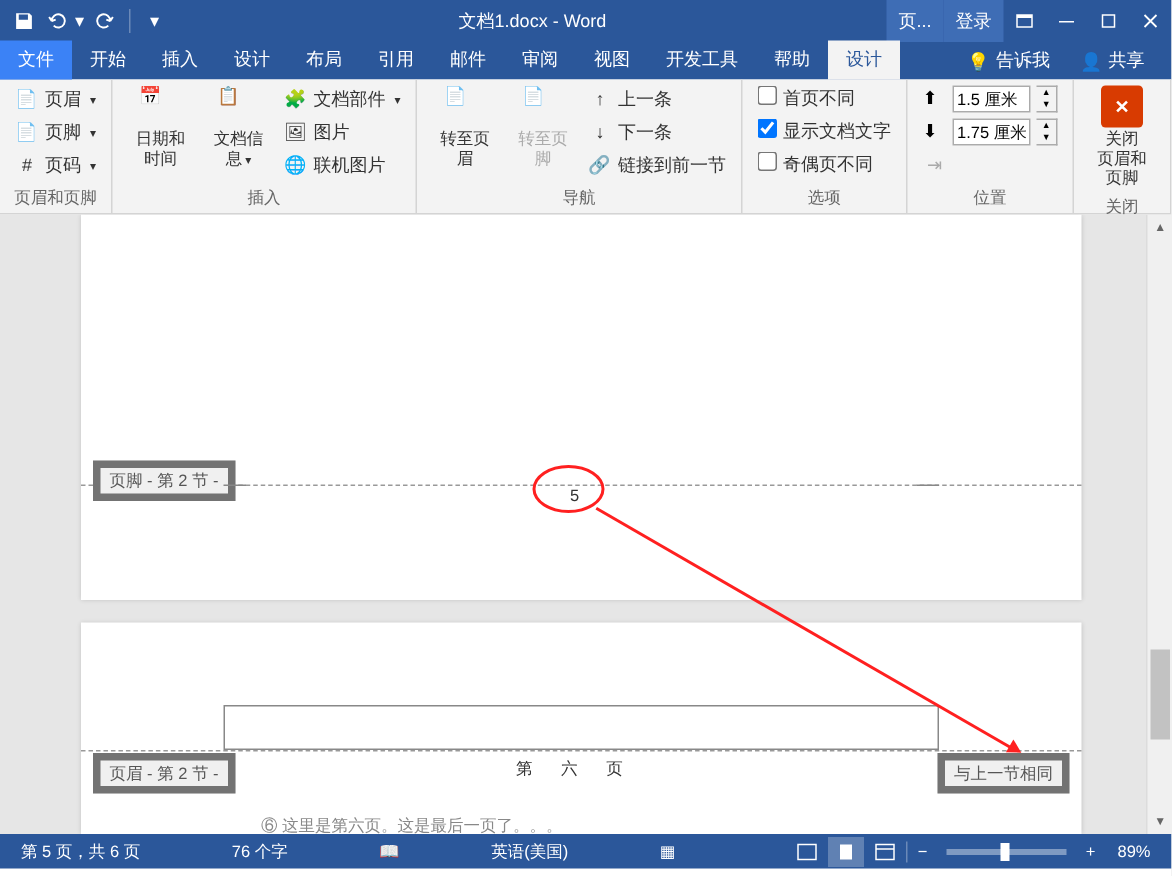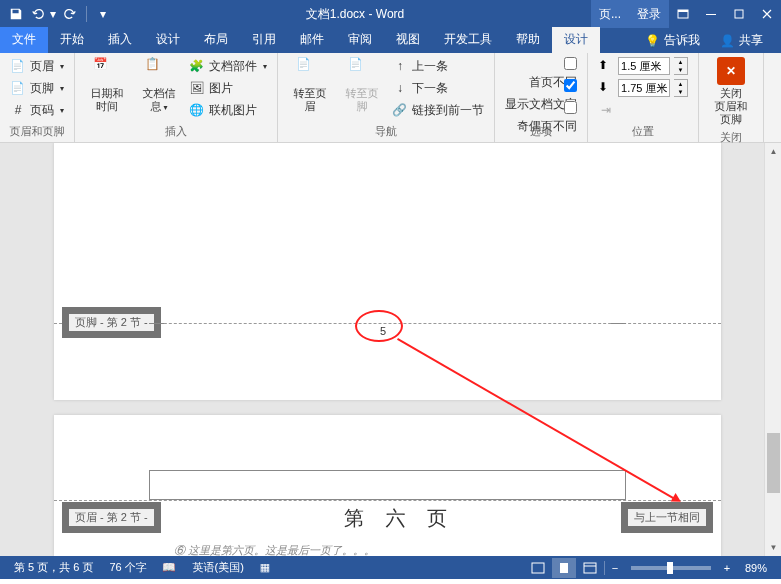--- a/index.html
+++ b/index.html
@@ -33,51 +33,51 @@
 .group-body { flex: 1; display: flex; align-items: flex-start; }
 .group-label { text-align: center; font-size: 11px; color: #666; padding: 1px 0; }
 .vstack { display: flex; flex-direction: column; gap: 0; }
 .hbtn { display: flex; align-items: center; gap: 4px; padding: 2px 4px; height: 22px; cursor: pointer; font-size: 12px; color: #333; }
 .hbtn.disabled { color: #aaa; }
 .hbtn .ico { width: 16px; height: 16px; display: flex; align-items: center; justify-content: center; }
 .bigbtn { display: flex; flex-direction: column; align-items: center; justify-content: center; padding: 2px 6px; cursor: pointer; width: 52px; }
 .bigbtn .ico { width: 28px; height: 28px; margin-bottom: 2px; }
 .bigbtn .lbl { font-size: 11px; text-align: center; line-height: 1.2; color: #333; }
 .bigbtn.disabled .lbl { color: #aaa; }
-.chk { display: flex; align-items: flex-end; gap: 4px; padding: 2px 4px; height: 22px; font-size: 12px; color: #333; flex-direction: column; }
+.chk { display: flex; align-items: flex-start; gap: 4px; padding: 2px 4px; height: 22px; font-size: 12px; color: #333; }
 .chk input { width: 13px; height: 13px; }
 .spinner { display: flex; align-items: center; gap: 4px; padding: 2px 4px; height: 22px; font-size: 12px; }
 .spinner .ico { width: 16px; height: 16px; }
 .spinner input { width: 52px; height: 18px; font-size: 11px; border: 1px solid #ababab; padding: 4px 2px; }
 .spin-ctrl { width: 14px; height: 18px; border: 1px solid #ababab; border-left: none; display: flex; flex-direction: column; }
 .spin-ctrl div { flex: 1; display: flex; align-items: center; justify-content: center; font-size: 6px; cursor: pointer; }
 .dd-arrow { font-size: 8px; margin-left: 2px; }
 
 
 .doc-area { height: 413px; background: #e6e6e6; position: relative; overflow: hidden; }
 .vscroll { position: absolute; right: 0; top: 0; width: 17px; height: 100%; background: #f0f0f0; border-left: 1px solid #dcdcdc; }
 .vscroll .thumb { position: absolute; left: 2px; width: 13px; background: #c2c2c2; border-radius: 0; }
 .vscroll .arrow { position: absolute; left: 0; width: 17px; height: 17px; display: flex; align-items: center; justify-content: center; font-size: 8px; color: #666; cursor: pointer; }
 .page { position: absolute; background: #fff; box-shadow: 0 0 3px rgba(0,0,0,0.15); }
 .page1 { left: 54px; top: 0; width: 667px; height: 257px; }
 .page2 { left: 54px; top: 272px; width: 667px; height: 141px; }
 .dashed-line { position: absolute; left: 0; right: 0; border-top: 1px dashed #999; }
-.tag { position: absolute; background: #f0f0f0; border: 7px solid #737373; padding: 1px 6px; font-size: 11px; color: #555; text-align: right; }
+.tag { position: absolute; background: #f0f0f0; border: 5px solid #737373; padding: 1px 6px; font-size: 11px; color: #555; text-align: right; }
 .page-num { position: absolute; font-size: 11px; color: #333; }
-.page-title { position: absolute; font-size: 20px; color: #333; letter-spacing: 8px; }
+.page-title { position: absolute; font-size: 11px; color: #333; letter-spacing: 8px; }
 .inner-box { position: absolute; border: 1px solid #888; }
-.page-footer-text { position: absolute; font-size: 11px; color: #888; font-style: italic; }
+.page-footer-text { position: absolute; font-size: 11px; color: #888; }
 
 
 .anno-circle { position: absolute; border: 2px solid #ff2020; border-radius: 50%; pointer-events: none; }
 .anno-line { position: absolute; height: 2px; background: #ff2020; transform-origin: 0 0; pointer-events: none; }
 .anno-arrow { position: absolute; width: 0; height: 0; border-left: 5px solid transparent; border-right: 5px solid transparent; border-top: 9px solid #ff2020; pointer-events: none; }
 
 
-.statusbar { height: 23px; background: #2b579a; color: #fff; display: flex; align-items: center; font-size: 11px; padding: 0 6px; }
+.statusbar { height: 23px; background: #2b579a; color: #fff; display: flex; align-items: center; font-size: 11px; padding: 0 6px; gap: 45px; }
 .sb-item { padding: 0 8px; cursor: pointer; }
 .sb-sep { width: 1px; height: 14px; background: rgba(255,255,255,0.3); }
 .sb-right { margin-left: auto; display: flex; align-items: center; gap: 2px; }
 .view-btn { width: 24px; height: 20px; display: flex; align-items: center; justify-content: center; cursor: pointer; }
 .view-btn.active { background: rgba(255,255,255,0.25); }
 .zoom-slider { width: 80px; height: 4px; background: rgba(255,255,255,0.4); position: relative; margin: 0 6px; }
 .zoom-slider .handle { position: absolute; top: -4px; width: 6px; height: 12px; background: #fff; }
 .zoom-btn { width: 16px; text-align: center; cursor: pointer; }
 </style>
 </head>

